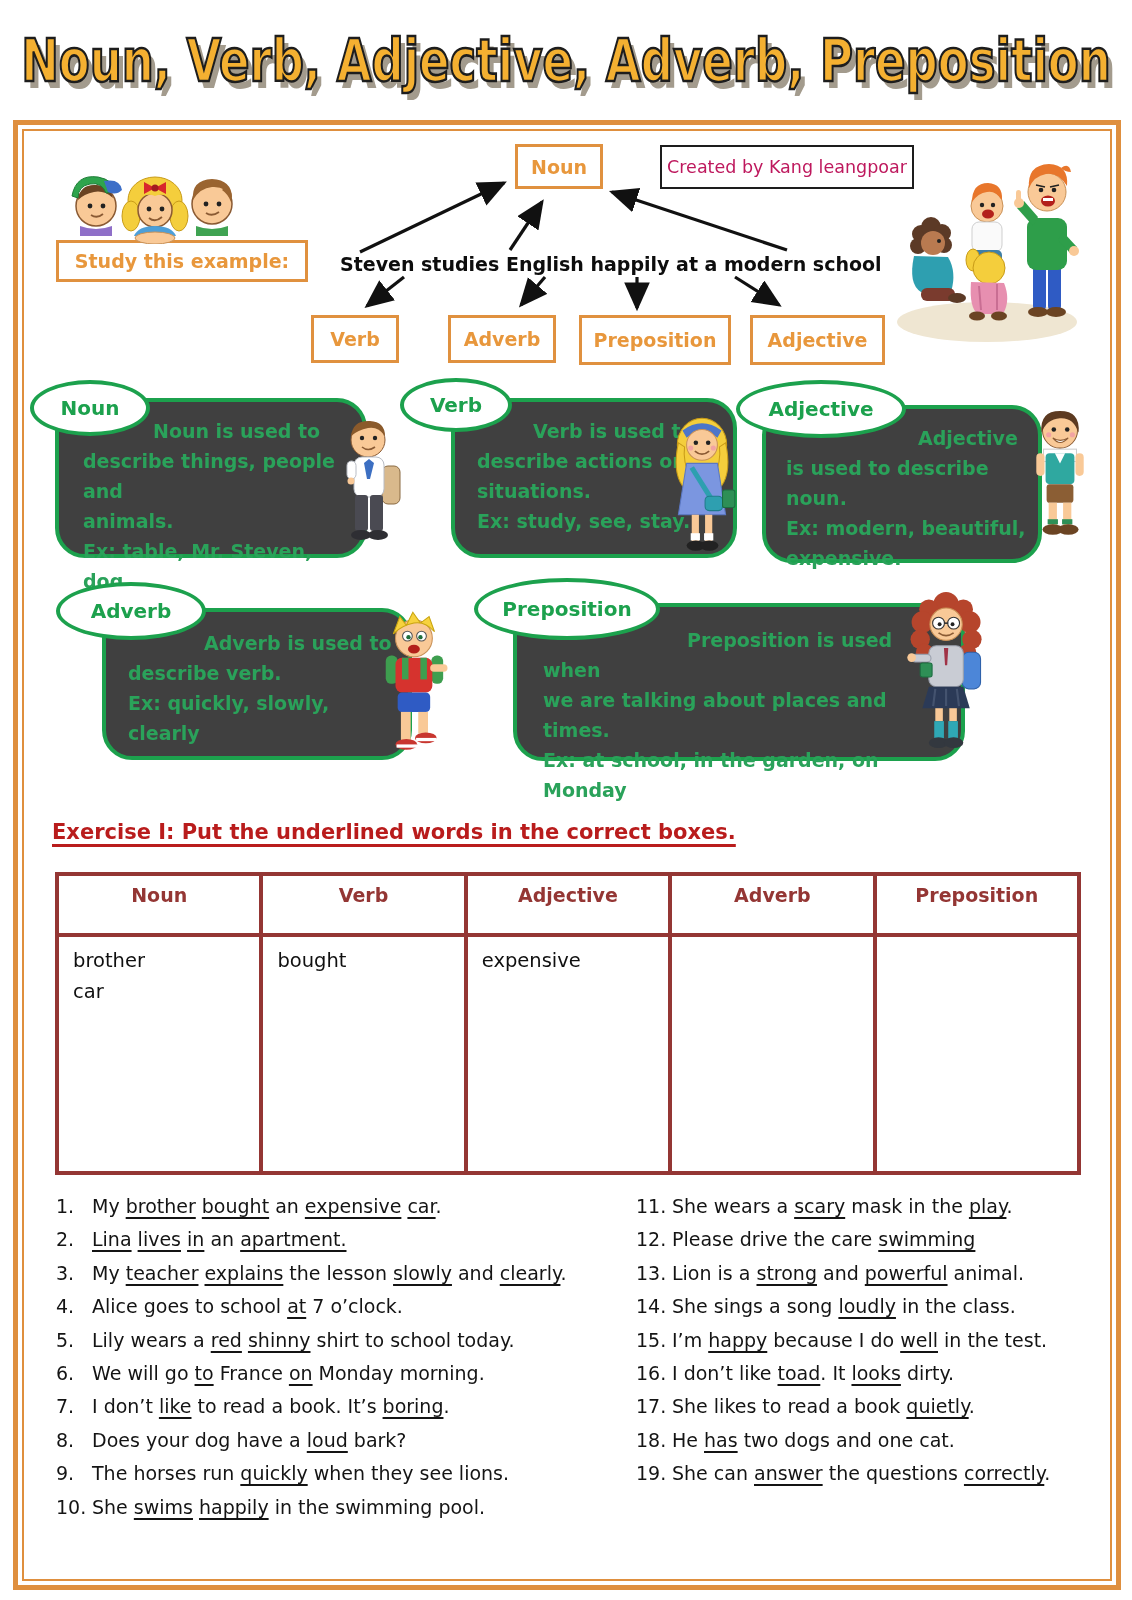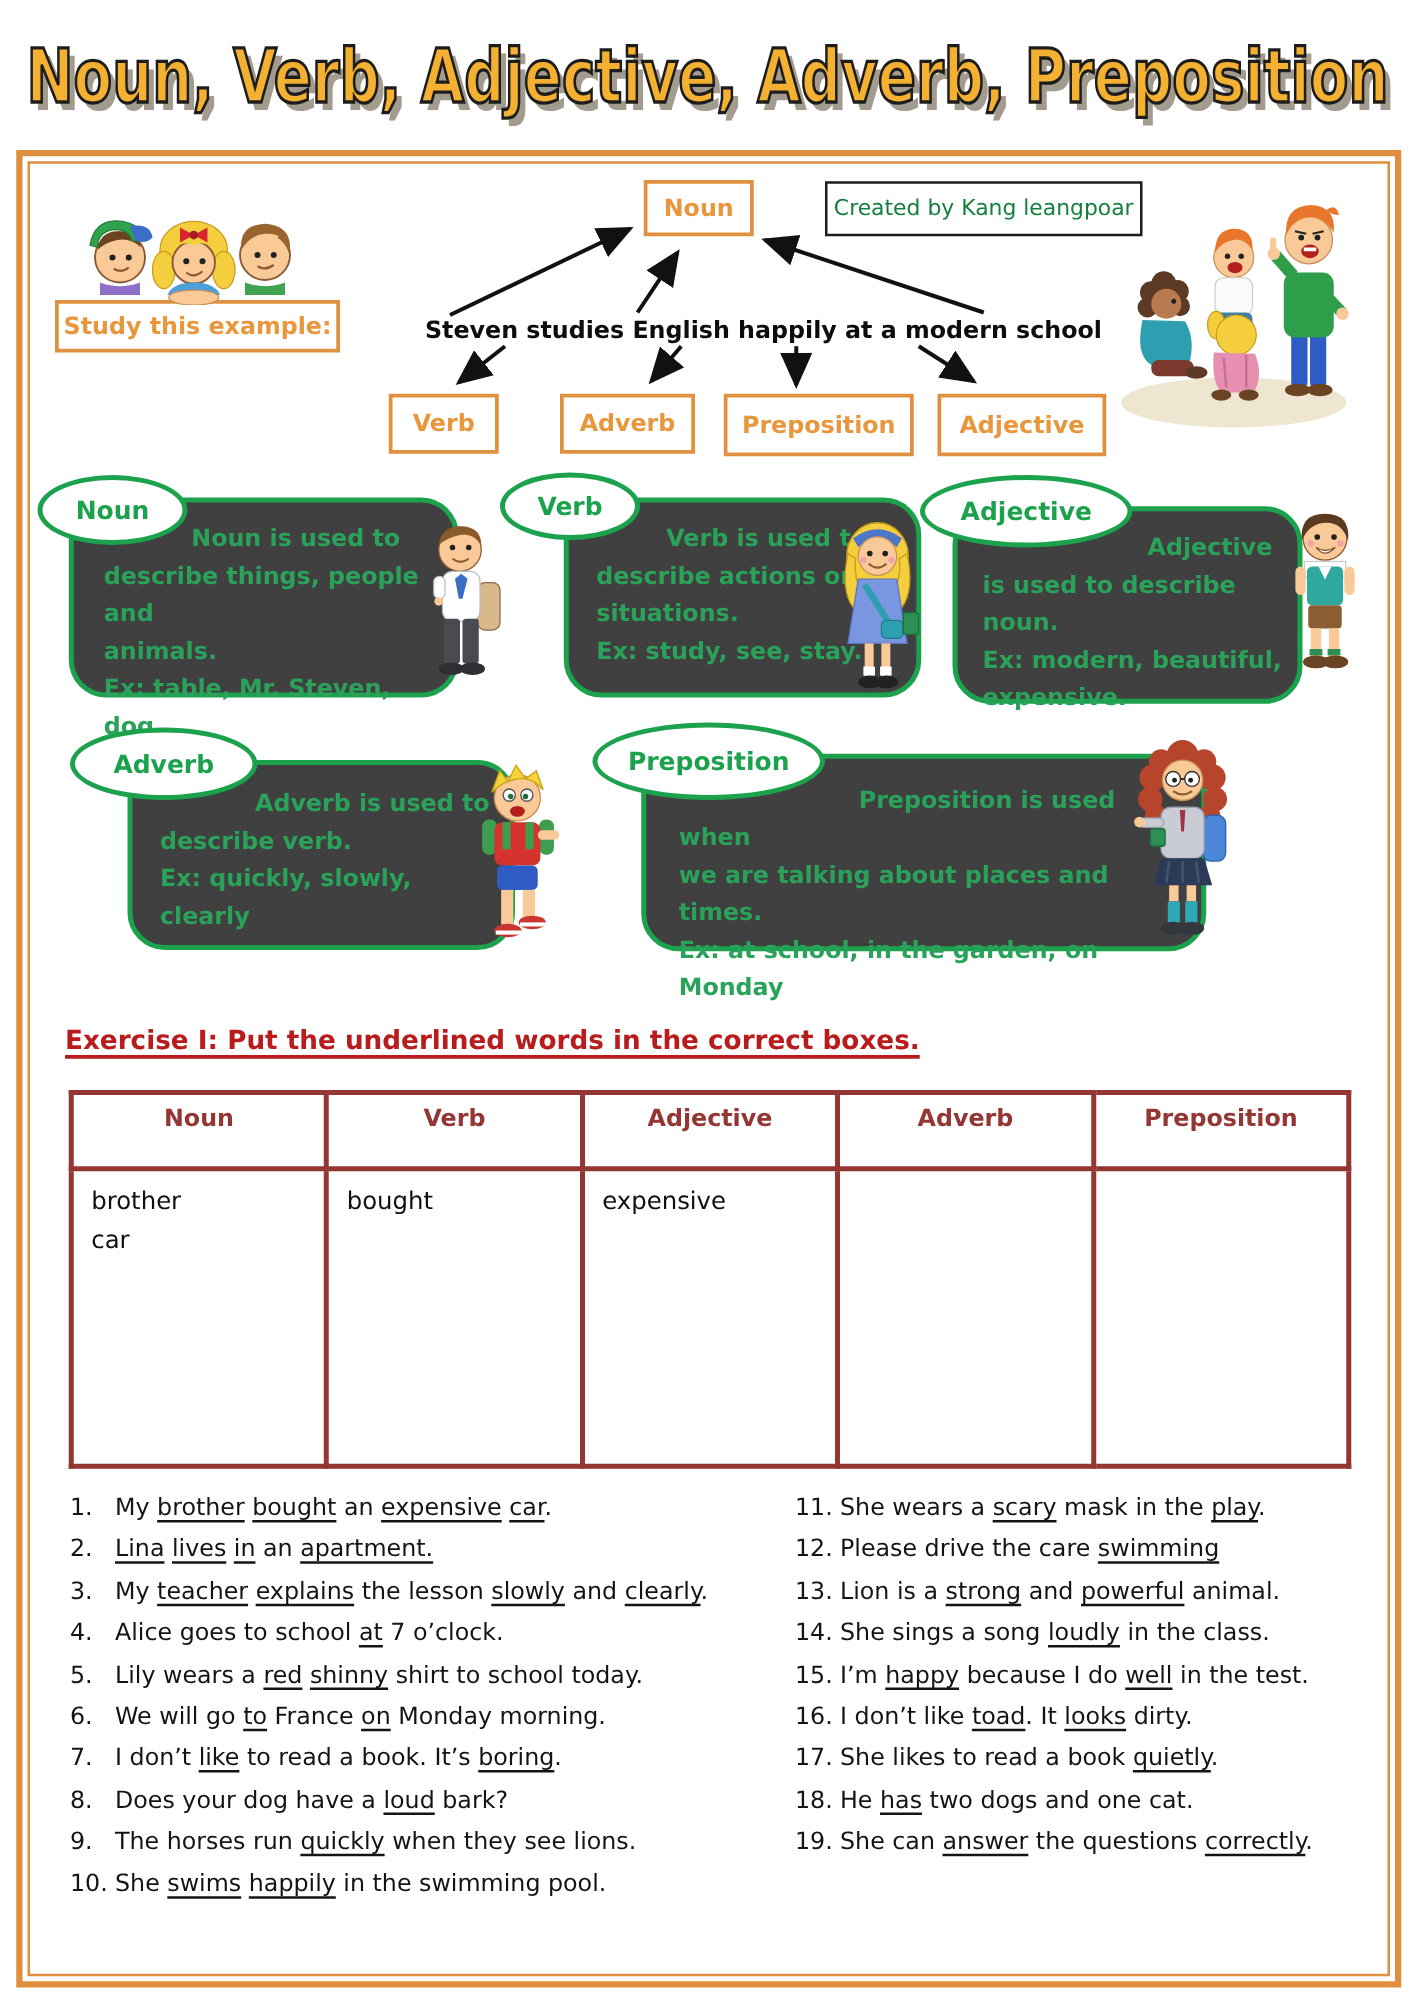--- a/index.html
+++ b/index.html
@@ -22,30 +22,30 @@
   
   .frame{left:13px;top:120px;width:1108px;height:1470px;border:5px solid #DF8F3E;box-sizing:border-box;}
   .frame-inner{position:absolute;inset:4px;border:2px solid #DF8F3E;}
 
   
   .obox{
     border:3px solid #E0913F;color:#E8973C;font-weight:bold;
     display:flex;align-items:center;justify-content:center;
     box-sizing:border-box;background:#fff;font-size:19px;white-space:nowrap;
   }
-  .study-box{left:44px;top:240px;width:228px;height:42px;font-size:19px;}
+  .study-box{left:56px;top:240px;width:252px;height:42px;font-size:19px;}
   .noun-box{left:515px;top:144px;width:88px;height:45px;}
   .verb-box{left:311px;top:315px;width:88px;height:48px;}
   .adverb-box{left:448px;top:315px;width:108px;height:48px;}
   .prep-box{left:579px;top:315px;width:152px;height:50px;}
   .adj-box{left:750px;top:315px;width:135px;height:50px;}
   .credit-box{
     left:660px;top:145px;width:250px;height:40px;border:2px solid #1d1d1d;
     display:flex;align-items:center;justify-content:center;
-    font-size:17.5px;color:#15803d;background:#fff;white-space:nowrap;
+    font-size:17.5px;color:#be185d;background:#fff;white-space:nowrap;
   }
   .example-sentence{
     left:300px;top:253px;font-size:19px;font-weight:bold;white-space:nowrap;color:#0d0d0d;margin-left:40px;
   }
   .arrows{left:280px;top:130px;width:540px;height:205px;}
 
   
   .card{
     border:4px solid #1CA14D;border-radius:30px;box-sizing:border-box;background:#404040;
     color:#2AA25A;font-size:19px;line-height:30px;font-weight:600;

